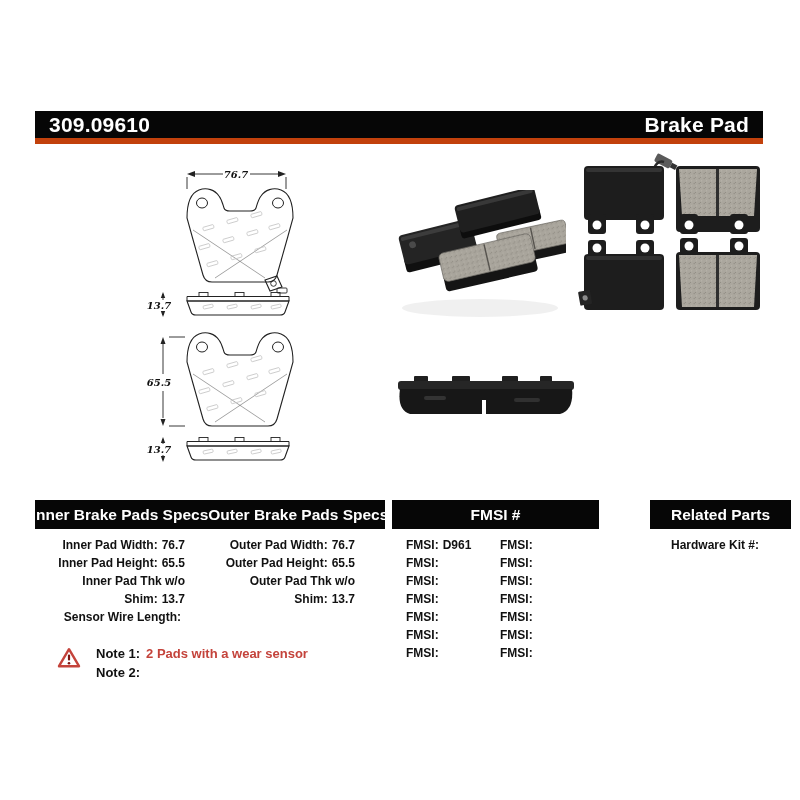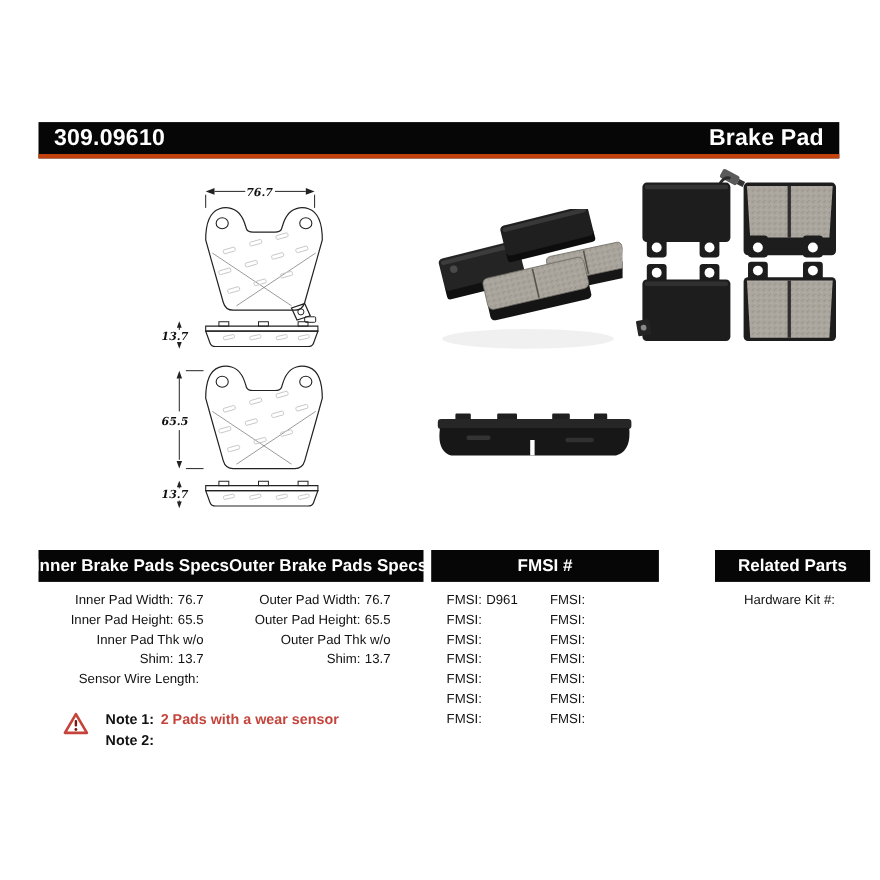--- a/index.html
+++ b/index.html
@@ -3,21 +3,21 @@
 <meta charset="utf-8">
 <style>
   html,body{margin:0;padding:0;background:#ffffff;}
   .page{position:relative;width:800px;height:800px;background:#ffffff;overflow:hidden;
         font-family:"Liberation Sans", sans-serif;color:#111;}
 
   
   .title-bar{position:absolute;left:35px;top:111px;width:728px;height:33px;
              background:var(--bar-black,#060606);display:flex;align-items:center;
              justify-content:space-between;box-sizing:border-box;padding:0 14px;
-             border-bottom:4px solid #c2410c;}
+             border-bottom:6px solid #c2410c;}
   .title-bar span{color:#fff;font-weight:bold;font-size:21px;letter-spacing:.2px;}
 
   
   .drawing-svg{position:absolute;left:145px;top:155px;}
   .photo-angled{position:absolute;left:394px;top:190px;}
   .photo-flat{position:absolute;left:578px;top:152px;}
   .photo-profile{position:absolute;left:394px;top:372px;}
 
   .dim-text{font-family:"DejaVu Serif", serif;font-style:italic;font-weight:bold;
             font-size:10px;fill:#111;}
@@ -25,21 +25,21 @@
   
   .spec-section{position:absolute;left:35px;top:500px;width:728px;height:160px;}
   .hdr{position:absolute;top:0;height:29px;background:var(--bar-black,#060606);
        display:flex;align-items:center;justify-content:center;}
   .hdr span{color:#fff;font-weight:bold;font-size:15.5px;white-space:nowrap;}
   .hdr-specs{left:0;width:350px;}
   .hdr-specs span{flex:1;text-align:center;}
   .hdr-fmsi{left:357px;width:207px;}
   .hdr-related{left:575px;width:141px;margin-left:40px;}
 
-  .col{position:absolute;top:36px;font-size:12px;font-weight:normal;line-height:18px;}
+  .col{position:absolute;top:36px;font-size:12px;font-weight:bold;line-height:18px;}
   .col-inner{left:0;width:150px;text-align:right;}
   .col-outer{left:168px;width:152px;text-align:right;}
   .col-fmsi-l{left:360px;width:100px;text-align:left;margin-left:11px;}
   .col-fmsi-r{left:465px;width:100px;text-align:left;}
   .col-related{left:572px;width:156px;text-align:right;}
   .spec-row .val{margin-left:4px;}
 
   
   .notes{position:absolute;left:57px;top:644px;width:420px;font-size:13px;
          font-weight:bold;line-height:19px;}

